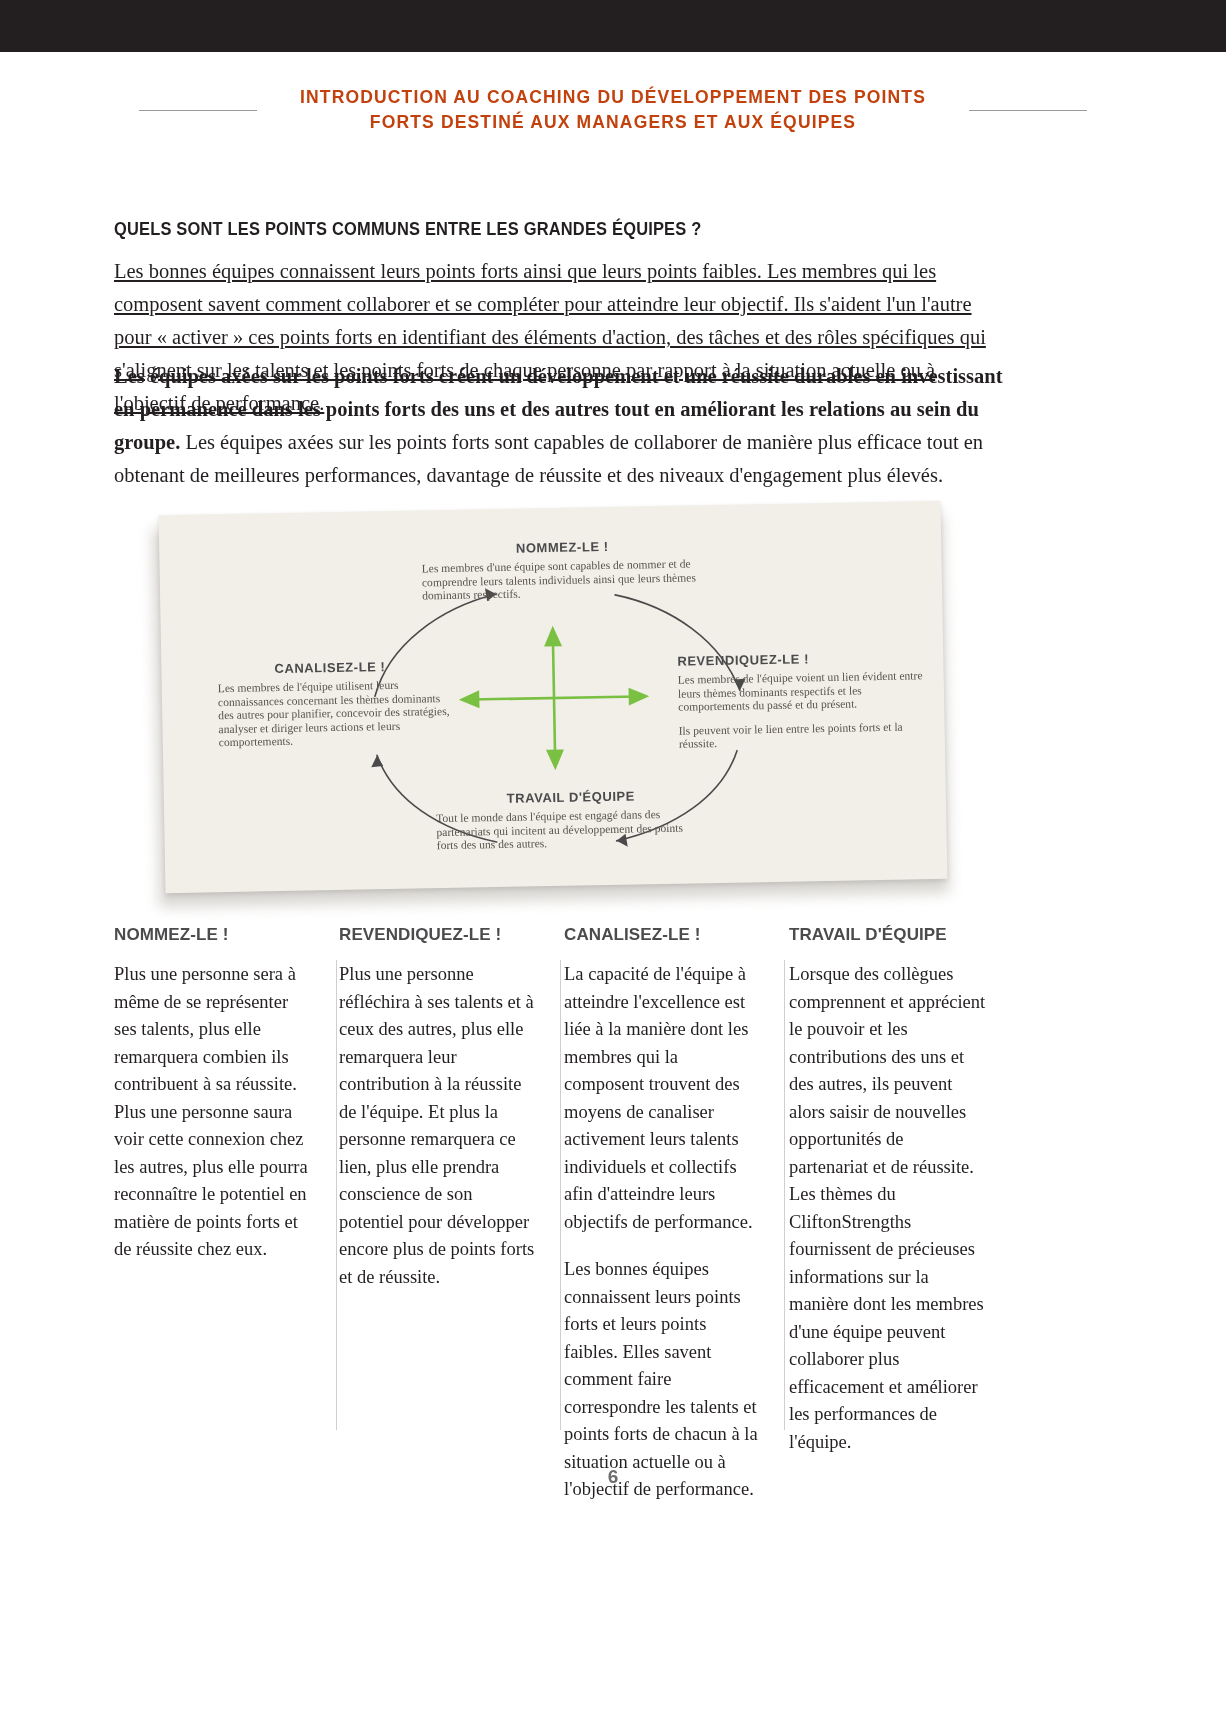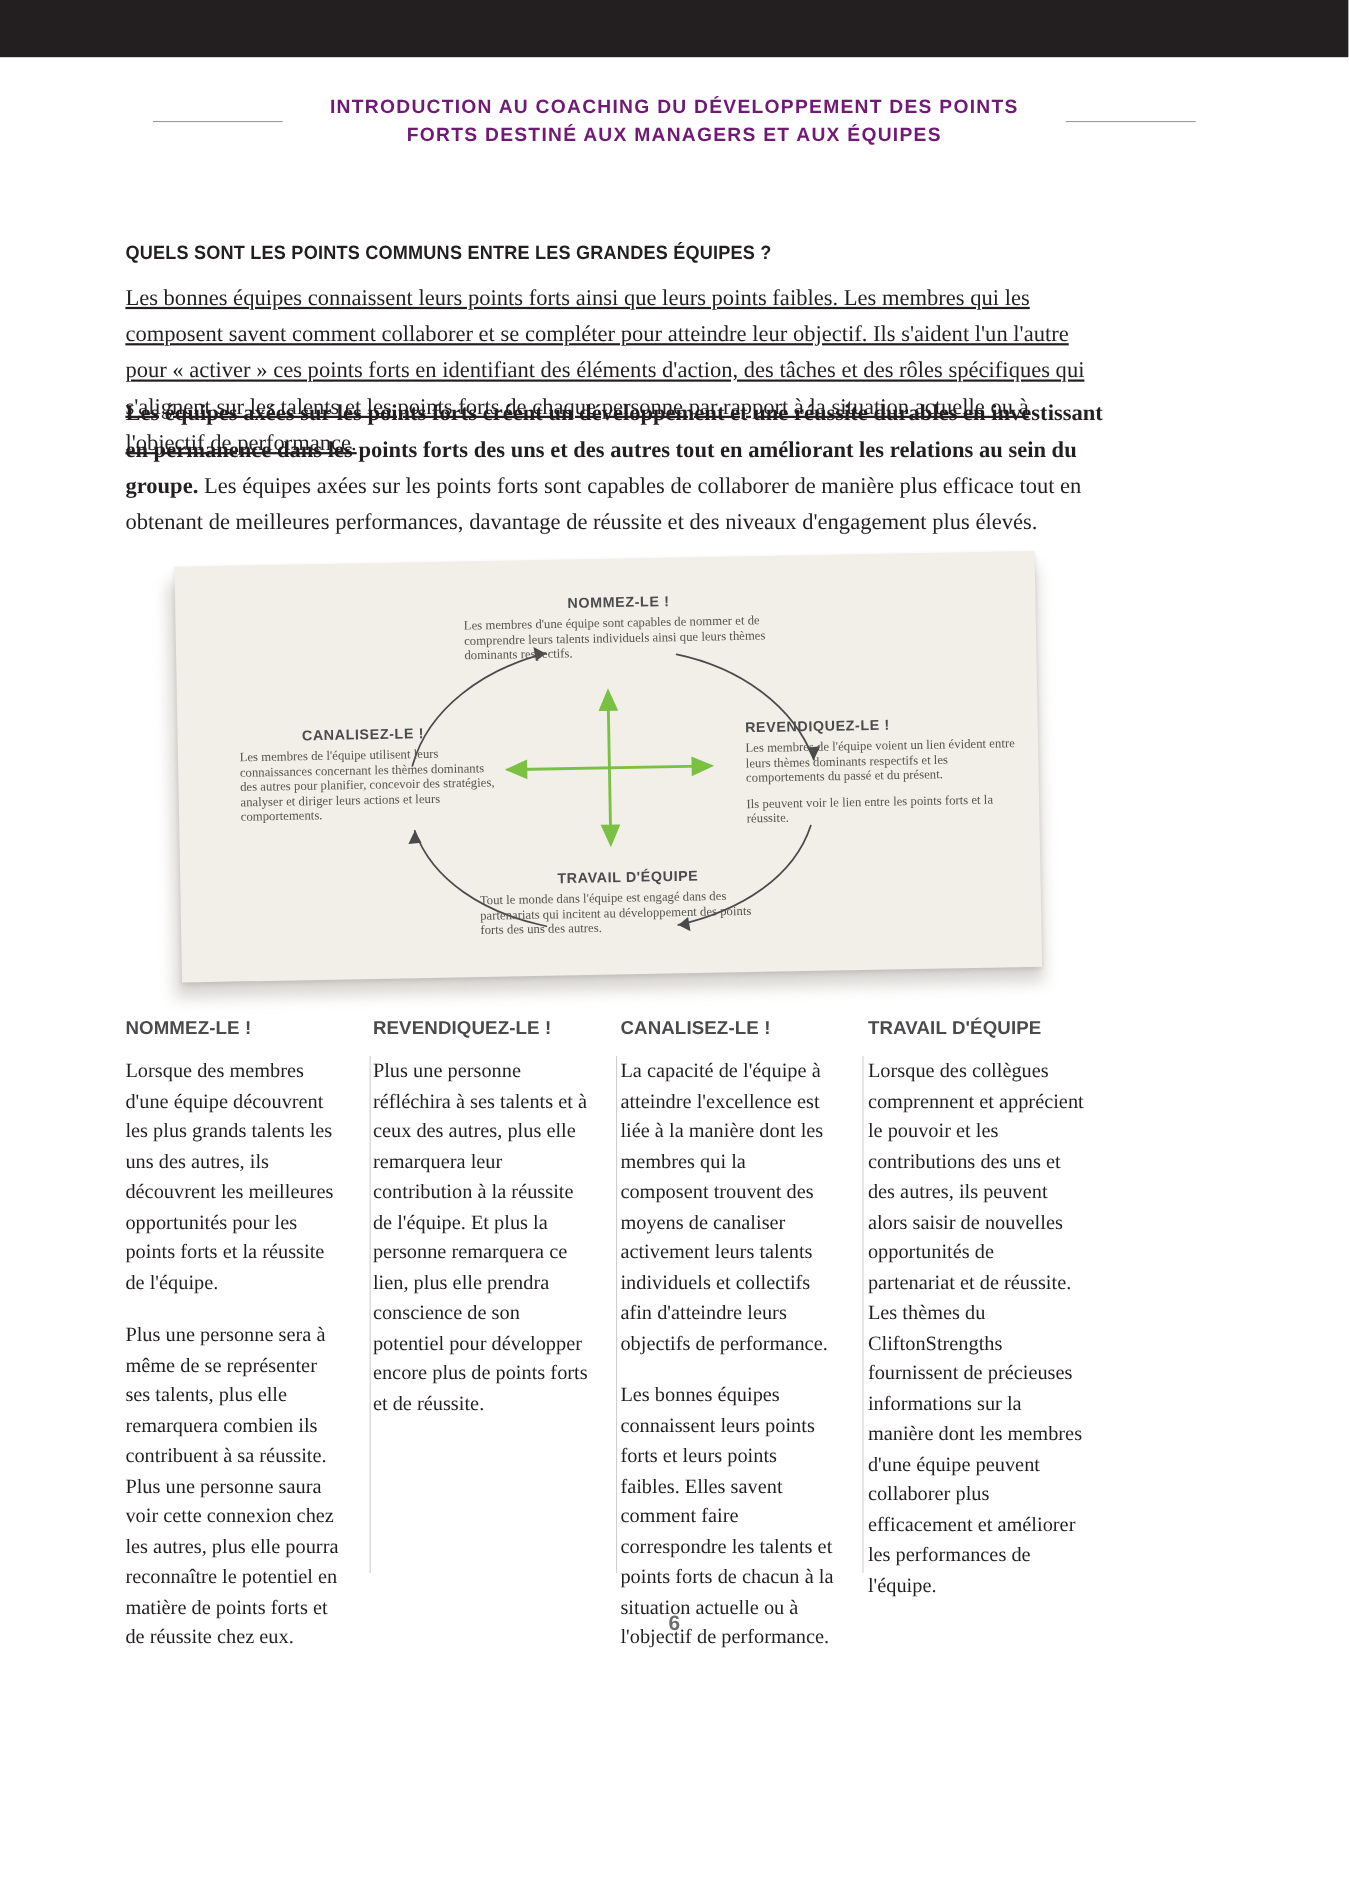--- a/index.html
+++ b/index.html
@@ -10,21 +10,21 @@
   }
   .topbar { position:absolute; left:0; top:0; width:1226px; height:52px; background:#231f20; }
 
   
   .header { position:absolute; left:0; top:85px; width:1226px; text-align:center; }
   .header-inner { display:flex; align-items:center; justify-content:center; gap:26px; }
   .rule { width:118px; height:1px; background:#9a9a9a; flex:none; }
   .header-title {
     font-family:"Liberation Sans", sans-serif;
     font-size:17.5px; font-weight:700; letter-spacing:1.15px;
-    color:#701a75; line-height:1.45; max-width:660px;
+    color:#c2410c; line-height:1.45; max-width:660px;
   }
   .sec-title {
     position:absolute; left:114px; top:219px;
     font-family:"Liberation Sans", sans-serif;
     font-size:17.5px; font-weight:700; letter-spacing:.2px; color:#231f20;
     transform:scaleX(.94); transform-origin:left center;
   }
   .para { position:absolute; left:114px; width:898px;
           font-size:20.5px; line-height:33px; color:#231f20; }
   .para.p1 { top:255px;text-decoration:underline; }
@@ -163,21 +163,20 @@
         <div class="node-p">Tout le monde dans l'équipe est engagé dans des partenariats qui incitent au développement des points forts des uns des autres.</div>
       </div>
 
     </div>
   </div>
 </div>
 
 <div class="cols">
   <div class="col">
     <div class="col-title">NOMMEZ-LE !</div>
-    <p>Lorsque des membres d'une équipe découvrent les plus grands talents les uns des autres, ils découvrent les meilleures opportunités pour les points forts et la réussite de l'équipe.</p>
     <p>Plus une personne sera à même de se représenter ses talents, plus elle remarquera combien ils contribuent à sa réussite. Plus une personne saura voir cette connexion chez les autres, plus elle pourra reconnaître le potentiel en matière de points forts et de réussite chez eux.</p>
   </div>
   <div class="col">
     <div class="col-title">REVENDIQUEZ-LE !</div>
     <p>Plus une personne réfléchira à ses talents et à ceux des autres, plus elle remarquera leur contribution à la réussite de l'équipe. Et plus la personne remarquera ce lien, plus elle prendra conscience de son potentiel pour développer encore plus de points forts et de réussite.</p>
   </div>
   <div class="col">
     <div class="col-title">CANALISEZ-LE !</div>
     <p>La capacité de l'équipe à atteindre l'excellence est liée à la manière dont les membres qui la composent trouvent des moyens de canaliser activement leurs talents individuels et collectifs afin d'atteindre leurs objectifs de performance.</p>
     <p>Les bonnes équipes connaissent leurs points forts et leurs points faibles. Elles savent comment faire correspondre les talents et points forts de chacun à la situation actuelle ou à l'objectif de performance.</p>

